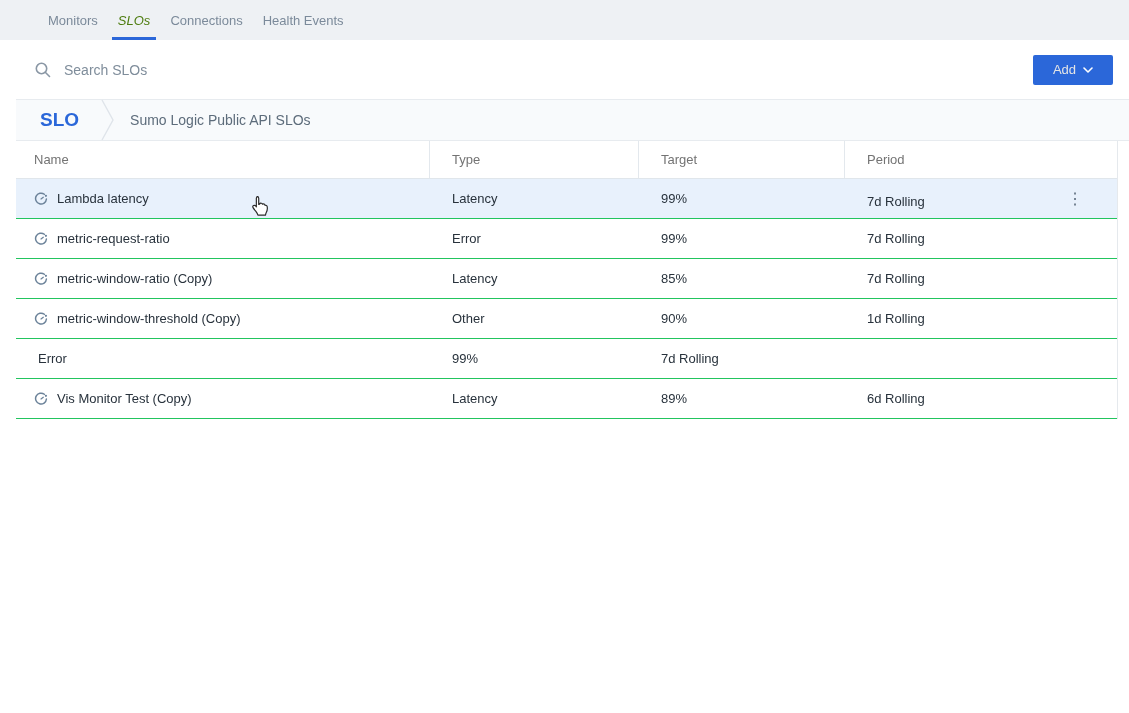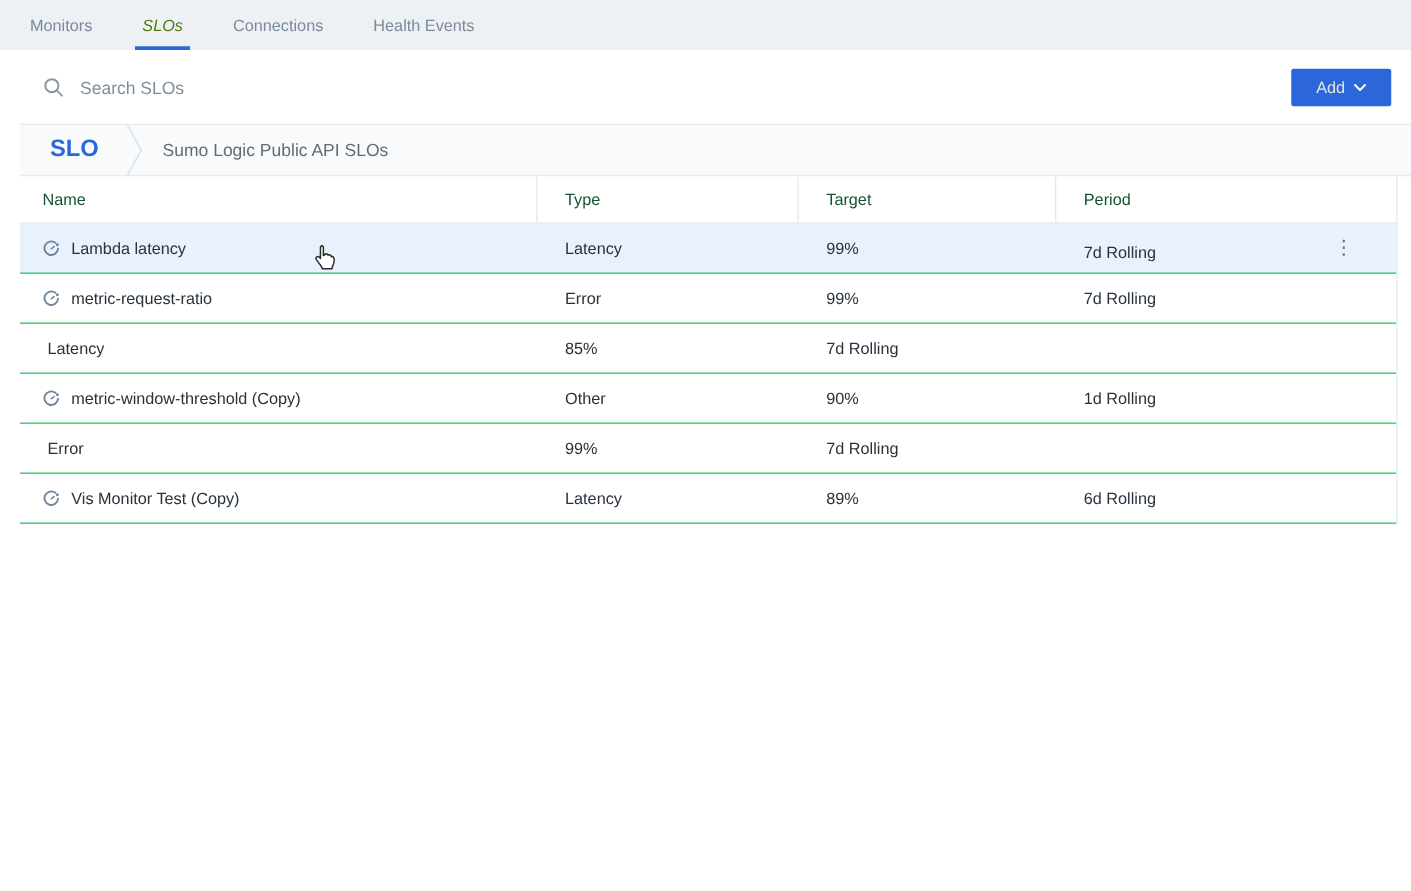--- a/index.html
+++ b/index.html
@@ -10,21 +10,21 @@
   body{margin:0;background:#fff;}
   .app{
     width:1129px;height:713px;position:relative;overflow:hidden;
     background:#fff;font-family:"Liberation Sans",sans-serif;
     -webkit-font-smoothing:antialiased;
   }
 
   
   .tabbar{
     height:40px;background:#eef1f4;display:flex;align-items:stretch;
-    padding-left:24px;gap:40px;
+    padding-left:48px;gap:20px;
   }
   .tab{
     display:flex;align-items:center;font-size:13px;color:#7b8a9a;
     position:relative;cursor:pointer;white-space:nowrap;
   }
   .tab.active{color:#4d7c0f;font-style:italic;}
   .tab.active::after{
     content:"";position:absolute;left:-6px;right:-6px;bottom:0;height:3px;
     background:var(--accent);
   }
@@ -56,21 +56,21 @@
   .bc-sep{margin:0 16px 0 22px;display:flex;align-items:center;height:42px;}
   .bc-current{color:#5d6c7b;font-size:14px;}
 
   
   .table{margin:0 11px 0 16px;border-right:1px solid #e5e9ed;}
   .thead,.trow{
     display:grid;grid-template-columns:414px 209px 206px 1fr;align-items:center;
   }
   .thead{height:38px;border-bottom:1px solid #e0e6eb;}
   .thead .hcell{
-    font-size:13px;color:#14532d;padding-left:22px;height:100%;
+    font-size:13px;color:#737373;padding-left:22px;height:100%;
     display:flex;align-items:center;border-right:1px solid #e3e8ed;
   }
   .thead .hcell:first-child{padding-left:18px;}
   .thead .hcell:last-child{border-right:none;}
   .trow{height:40px;border-bottom:1px solid #22c55e;font-size:13px;color:#28323c;cursor:pointer;}
   .trow.hl{background:var(--row-hl);}
   .cell{padding-left:22px;white-space:nowrap;overflow:hidden;}
   .c-name{display:flex;align-items:center;gap:9px;padding-left:18px;}
   .gicon{display:flex;align-items:center;}
   .c-period{display:flex;align-items:flex-end;justify-content:space-between;padding-right:30px;}
@@ -167,20 +167,30 @@
             </span>
             <span>metric-request-ratio</span>
           </div>
           <div class="cell">Error</div>
           <div class="cell">99%</div>
           <div class="cell c-period">
             <span>7d Rolling</span>
           </div>
         </div>
         <div class="trow">
+          <div class="cell c-name">
+            <span class="gicon">
+              <svg width="14" height="14" viewBox="0 0 16 16">
+                <path d="M11.8 2.6 A6.2 6.2 0 1 0 14.2 8" fill="none" stroke="#6b8299" stroke-width="1.7" stroke-linecap="round"></path>
+                <circle cx="13.6" cy="4.3" r="1.3" fill="#6b8299"></circle>
+                <line x1="8" y1="8" x2="10.6" y2="6" stroke="#6b8299" stroke-width="1.4" stroke-linecap="round"></line>
+              </svg>
+            </span>
+            <span>metric-window-ratio (Copy)</span>
+          </div>
           <div class="cell">Latency</div>
           <div class="cell">85%</div>
           <div class="cell c-period">
             <span>7d Rolling</span>
           </div>
         </div>
         <div class="trow">
           <div class="cell c-name">
             <span class="gicon">
               <svg width="14" height="14" viewBox="0 0 16 16">

